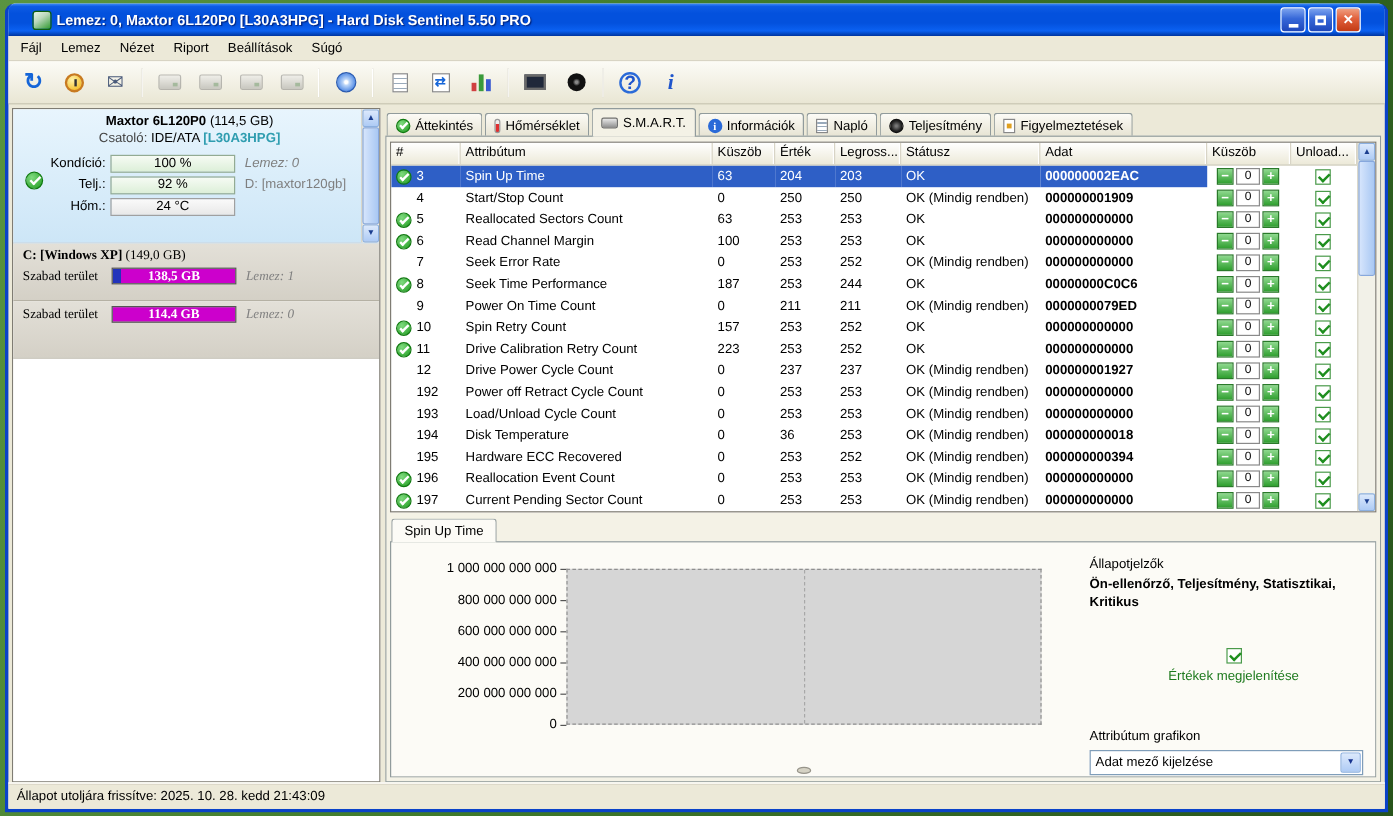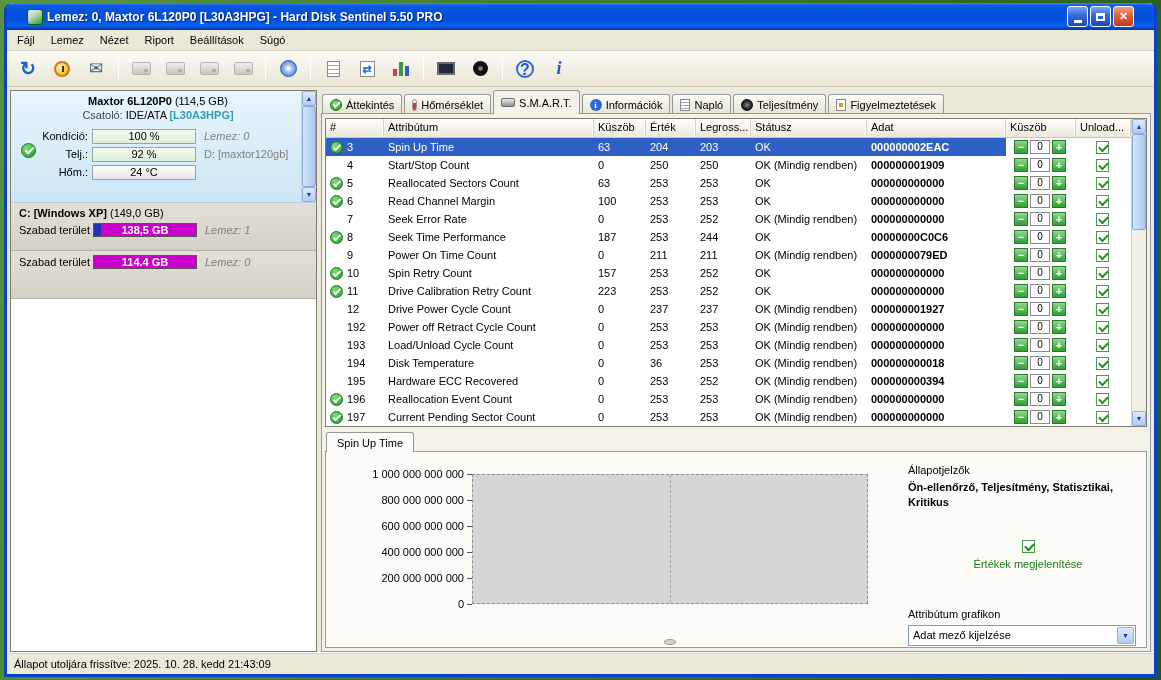--- a/index.html
+++ b/index.html
@@ -84,21 +84,21 @@
   .di-rows { flex:1; }
   .di-row { display:flex; align-items:center; height:18px; }
   .di-label { width:50px; text-align:right; padding-right:4px; }
   .di-box { width:104px; height:15px; border:1px solid #93ab93; background:linear-gradient(180deg,#f6fbf4,#dcefd8);
             text-align:center; line-height:13px; }
   .di-box.temp { border-color:#a0a0a0; background:linear-gradient(180deg,#fafafa,#e8e8e8); }
   .di-right { padding-left:8px; color:#7f7f7f; font-style:italic; }
   .di-right.plain { font-style:normal; }
 
   .partition { flex:0 0 48px; height:48px; padding:4px 6px 2px 8px; border-bottom:1px solid #b5b1a4;
-               background:linear-gradient(180deg,#e3e0d8,#d4d0c6); }
+               background:linear-gradient(180deg,#e3e0d8,#d4d0c6);font-family:Liberation Serif, serif; }
   .part-title-row { margin-bottom:4px; }
   .part-title { font-weight:bold; }
   .part-row { display:flex; align-items:center; }
   .part-free-label { width:74px; }
   .part-bar { width:104px; height:14px; border:1px solid #555; color:#fff; font-weight:bold;
               text-align:center; line-height:13px; font-size:11px; }
   .sidebar-rest { flex:1; background:#fff; }
 
   
   .vscroll { width:15px; flex:0 0 15px; background:#f2f1e8; border-left:1px solid #d5d1c3;

